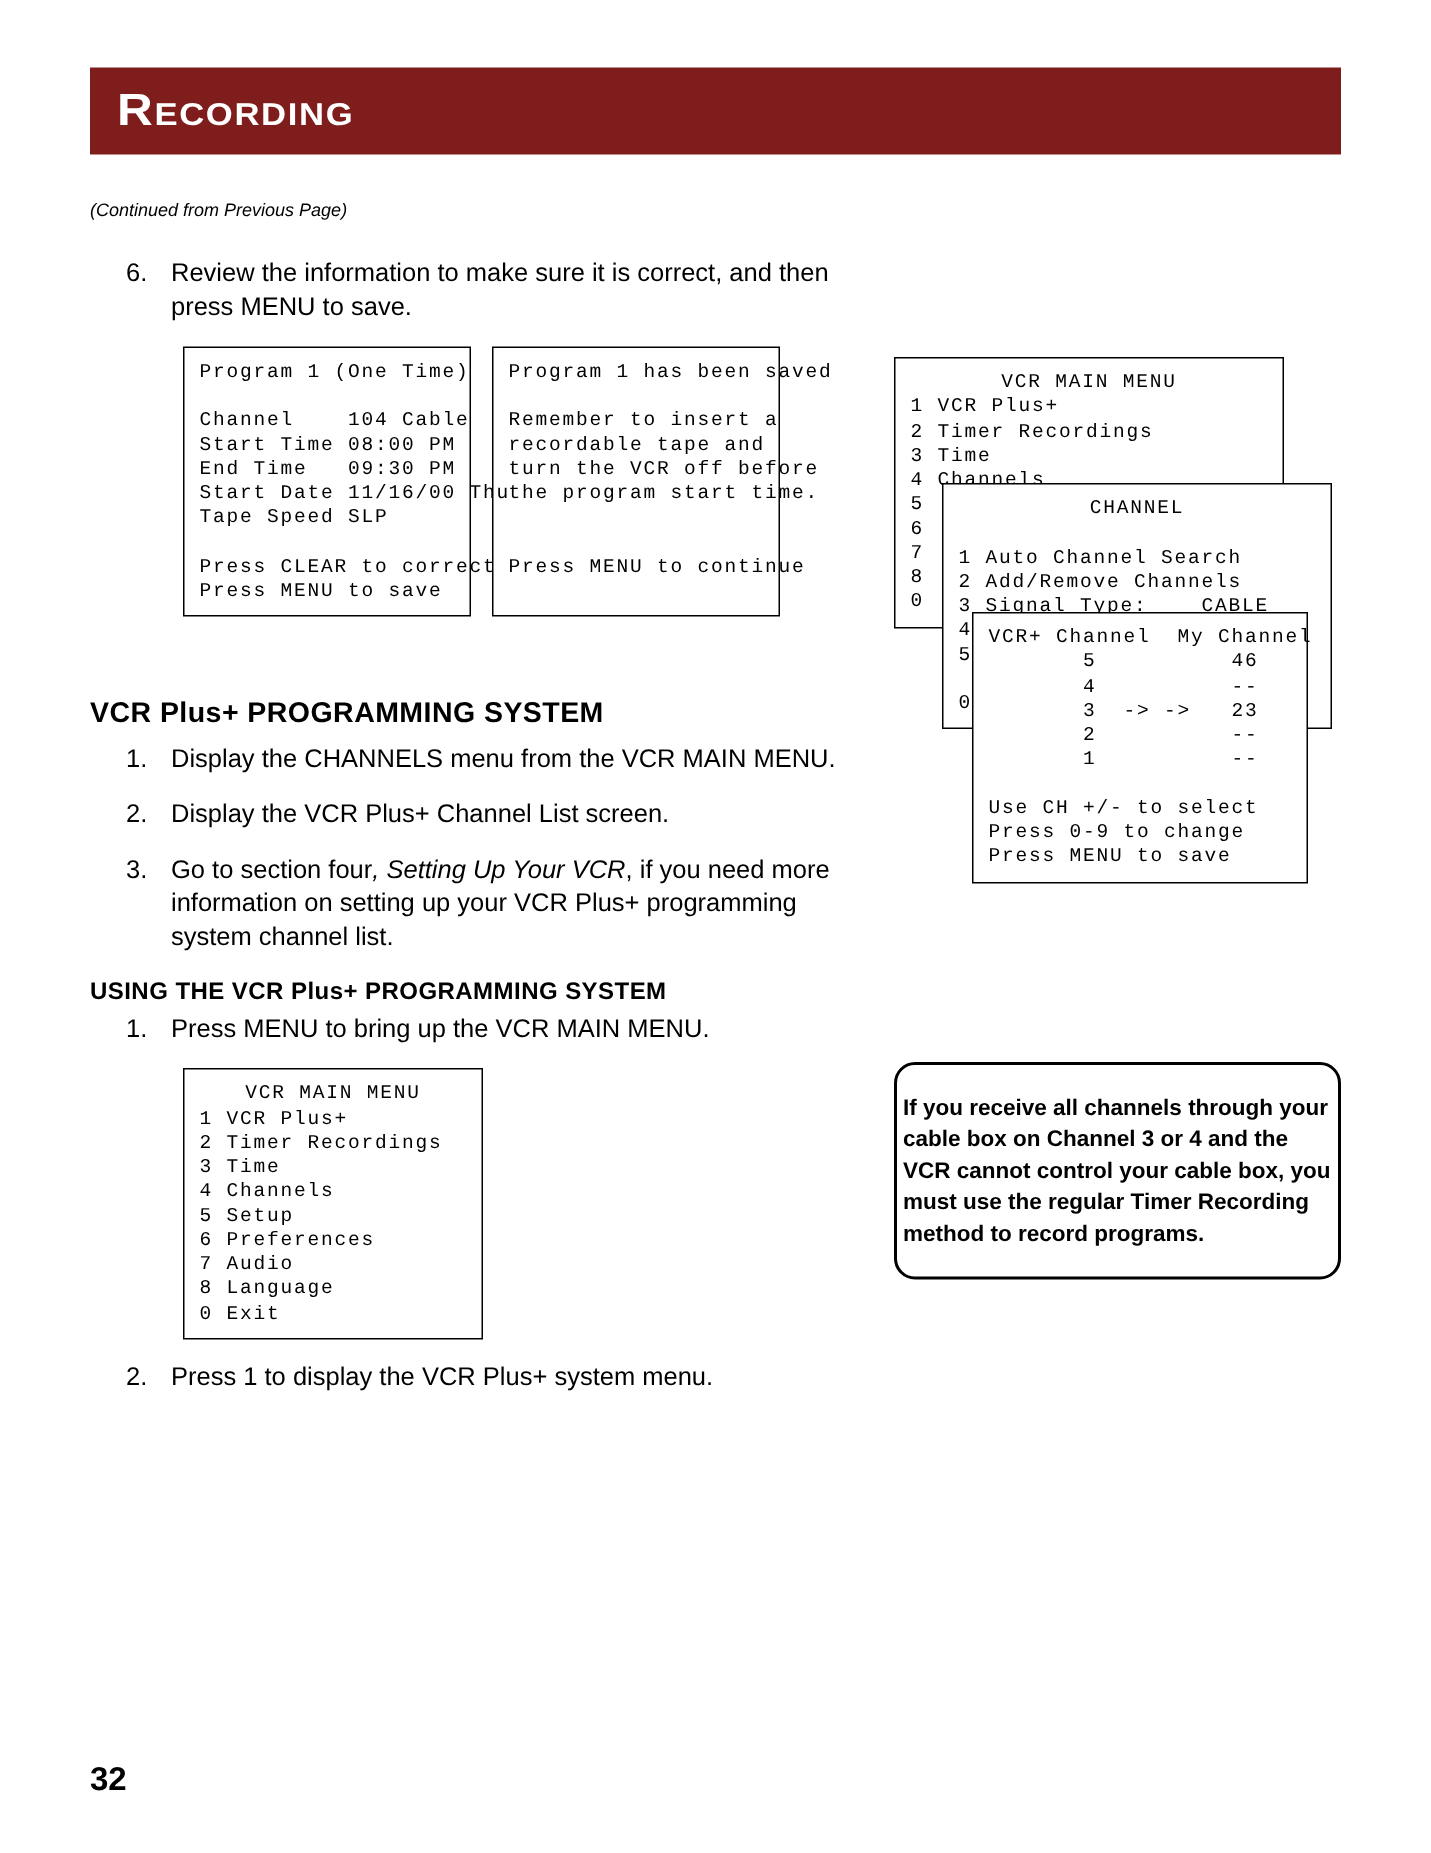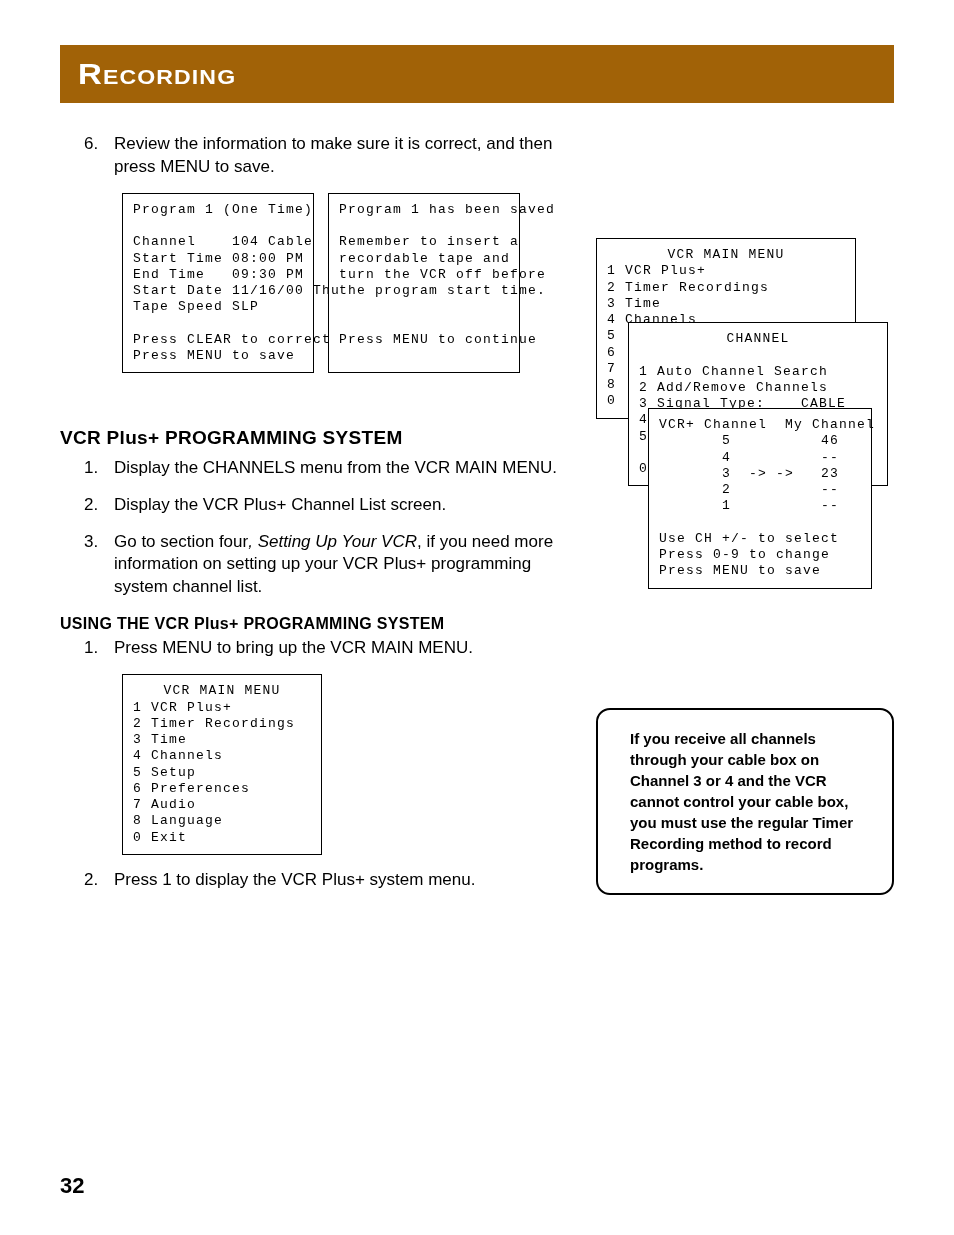--- a/index.html
+++ b/index.html
@@ -6,21 +6,21 @@
   html, body { margin: 0; padding: 0; }
   body {
     width: 954px;
     height: 1235px;
     font-family: "Verdana", "Geneva", sans-serif;
     color: #000;
     position: relative;
     padding: 45px 60px 45px 60px;
   }
   .header-strip {
-    background: #a16207;
+    background: #7f1d1d;
     color: #fff;
     padding: 12px 18px;
     margin-bottom: 30px;
     width: 100%;
   }
   .header-title {
     font-family: "Trebuchet MS", "Verdana", sans-serif;
     font-weight: 700;
     font-size: 30px;
     letter-spacing: 1px;
@@ -104,21 +104,21 @@
     position: absolute;
     left: 60px;
     bottom: 36px;
     font-family: "Trebuchet MS", sans-serif;
     font-weight: 700;
     font-size: 22px;
   }
   .note-box {
     border: 2.5px solid #000;
     border-radius: 14px;
-    padding: 18px 32px;
+    padding: 18px 4px;
     font-size: 15px;
     line-height: 1.4;
     font-weight: 600;
     margin-top: 24px;
   }
   .right-stack {
     position: relative;
     margin-top: 105px;
     margin-bottom: 150px;
     height: 320px;
@@ -136,20 +136,21 @@
 </head>
 <body>
 
 <div class="header-strip">
   <span class="header-title">Recording</span>
 </div>
 
 <div class="container">
   <div class="left-col">
 
+    <p class="cont-note">(Continued from Previous Page)</p>
 
     <div class="step">
       <span class="num">6.</span>
       <span class="txt">Review the information to make sure it is correct, and then press MENU to save.</span>
     </div>
 
     <div class="osd-row">
       <div class="osd-box">Program 1 (One Time)
 
 Channel    104 Cable

